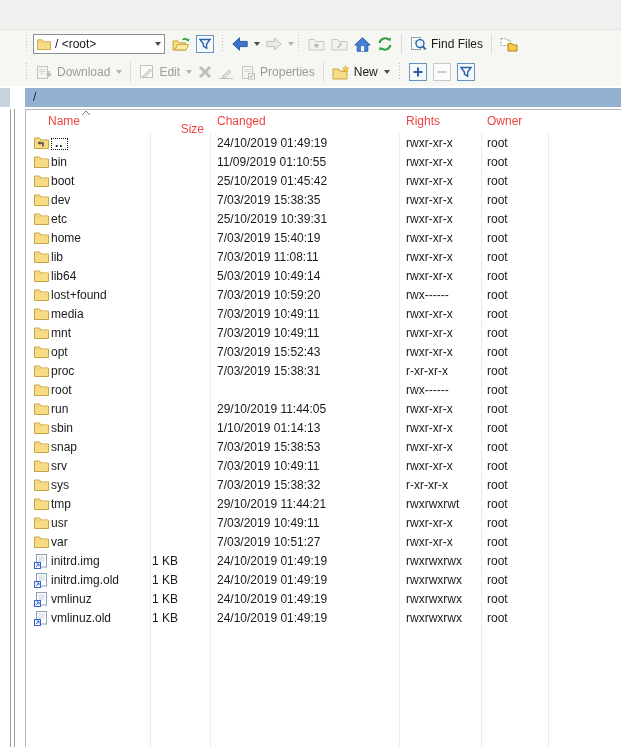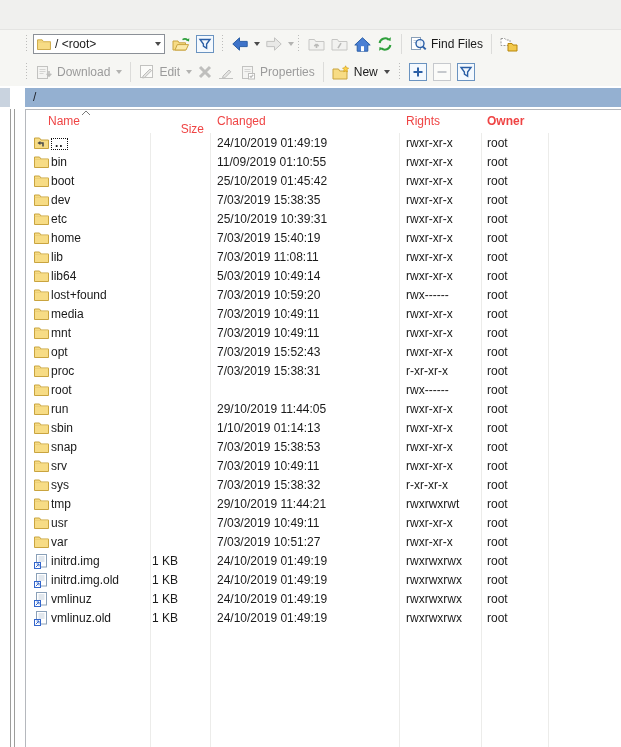--- a/index.html
+++ b/index.html
@@ -245,21 +245,21 @@
   <div class="hdr">
     <span class="sort-caret">
       <svg width="10" height="6" viewBox="0 0 10 6">
           <path d="M1 5 L5 1 L9 5" fill="none" stroke="#7a7a7a"></path>
         </svg>
     </span>
     <span class="h" style="left:22px;">Name</span>
     <span class="h h-size" style="left:126px;width:52px;">Size</span>
     <span class="h" style="left:191px;">Changed</span>
     <span class="h" style="left:380px;">Rights</span>
-    <span class="h" style="left:461px;font-weight:bold;">Owner</span>
+    <span class="h" style="left:461px;">Owner</span>
   </div>
 
   <div class="rows">
       <div class="frow">
         <span class="c-icon">
           <svg width="15" height="13" viewBox="0 0 15 13">
             <path d="M0.5 2 L5.5 2 L7 4 L14.5 4 L14.5 12.5 L0.5 12.5 Z" fill="#F7DC85" stroke="#C9A43F"></path>
             <path d="M9 10.5 V7 H5.6" stroke="#4a4a4a" stroke-width="1.5" fill="none"></path>
             <path d="M6.4 4.9 L3.4 7 L6.4 9.1 Z" fill="#4a4a4a"></path>
           </svg>

